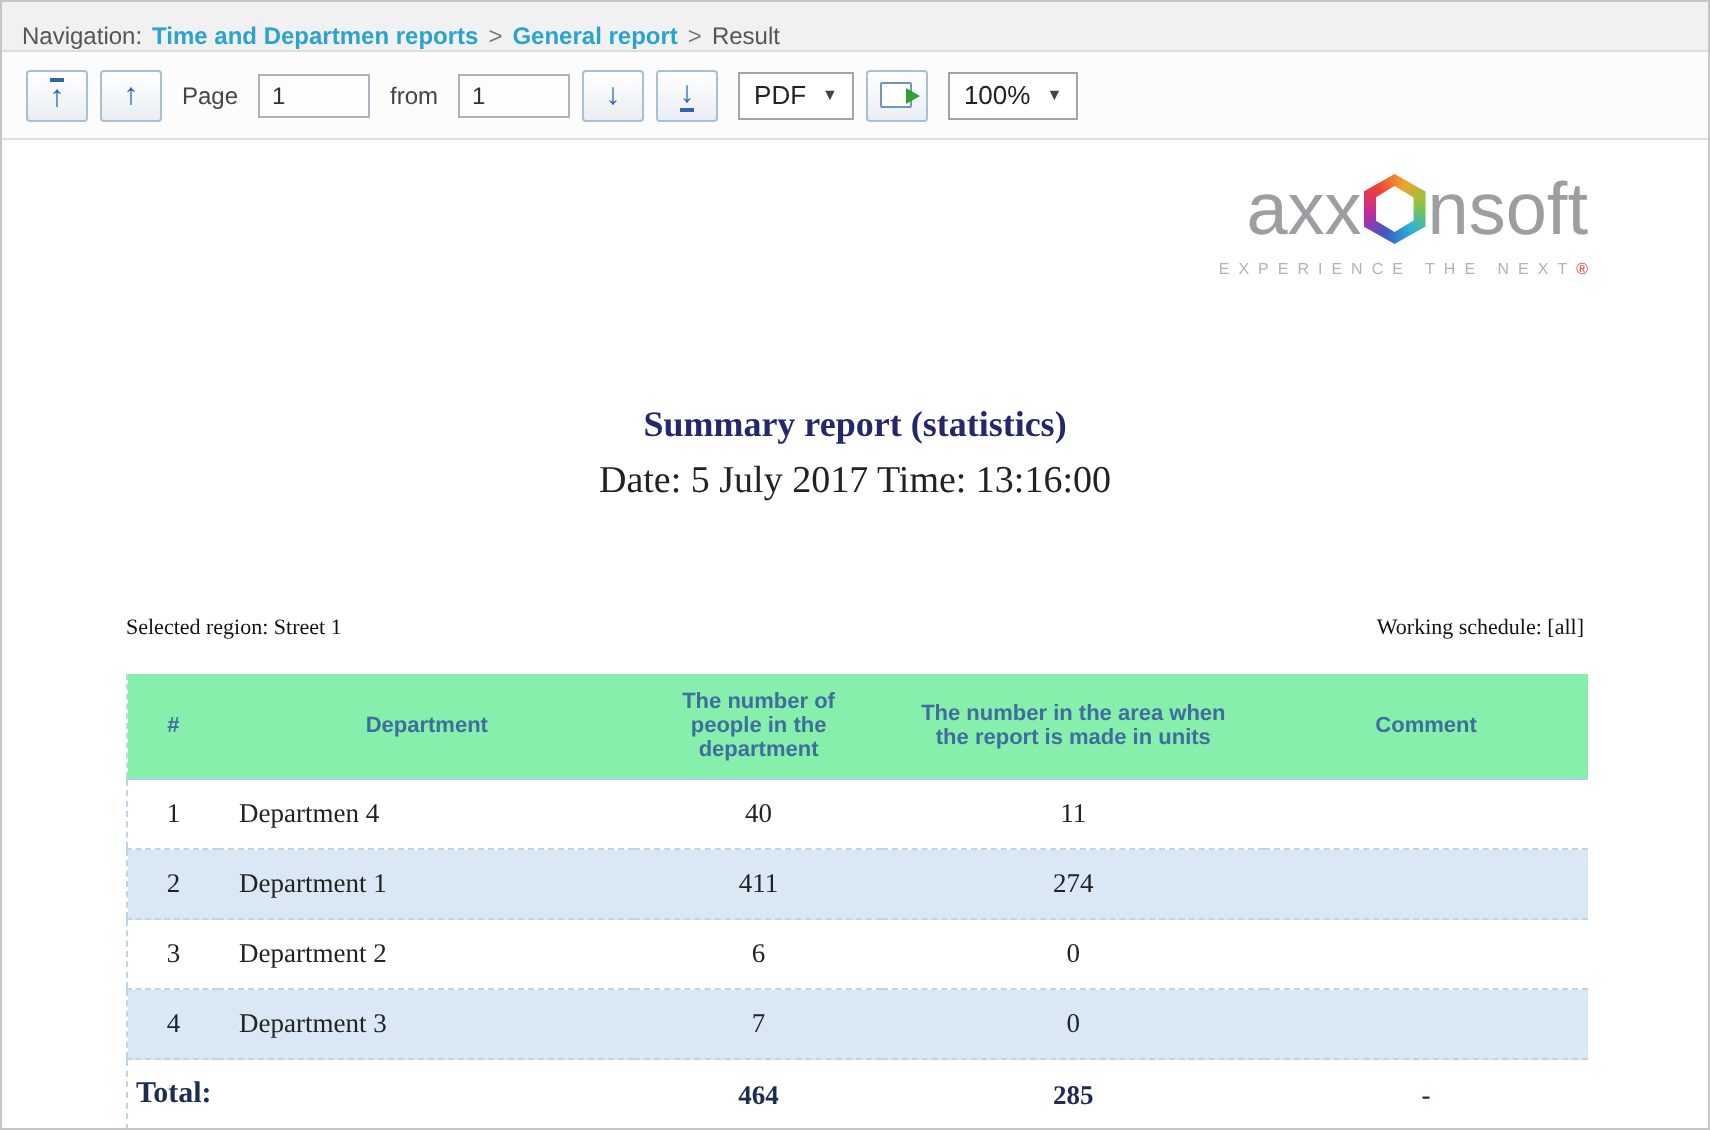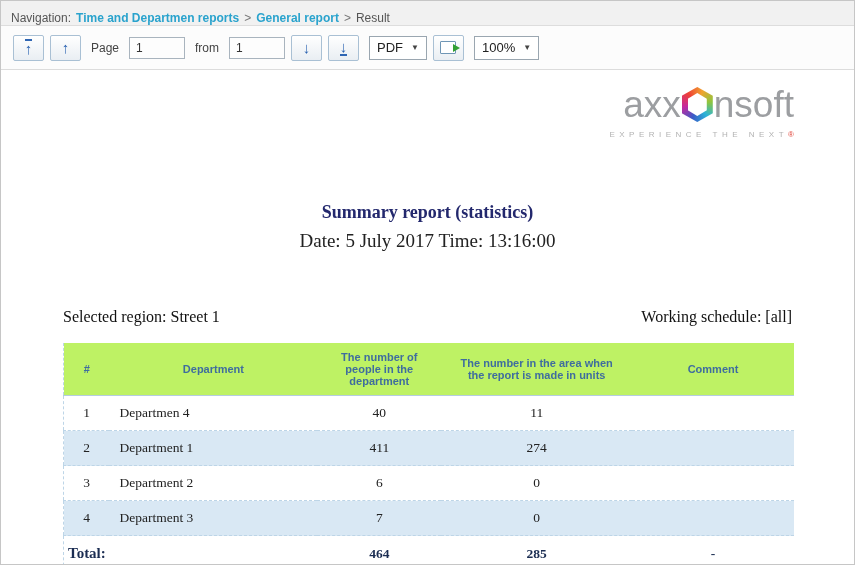--- a/index.html
+++ b/index.html
@@ -31,24 +31,24 @@
   .logo { position:absolute; top:16px; right:60px; text-align:right; }
   .logo-row { display:flex; align-items:center; justify-content:flex-end; font-size:37px; color:#9c9ea1; line-height:1; }
   .hex { width:31px; height:35px; margin:0 1px; position:relative; clip-path:polygon(50% 0,100% 25%,100% 75%,50% 100%,0 75%,0 25%); background:conic-gradient(from 20deg, #f0a32f, #8cc63f, #2bb4d8, #3a5bc7, #c4299f, #ef4136, #f0a32f); }
   .hex::after { content:''; position:absolute; inset:6px; background:#fff; clip-path:polygon(50% 0,100% 25%,100% 75%,50% 100%,0 75%,0 25%); }
   .tagline { margin-top:7px; font-size:8px; letter-spacing:4.5px; color:#b3b3b3; }
   .tagline-mark { color:#e04338; letter-spacing:0; }
 
   .report-title { padding-top:132px; text-align:center; font-family:"Liberation Serif", serif; font-size:18px; font-weight:bold; color:#23286d; }
   .report-sub { text-align:center; margin-top:7px; font-family:"Liberation Serif", serif; font-size:19px; color:#222; }
 
-  .meta { display:flex; justify-content:space-between; padding:0 62px; margin-top:56px; font-family:"Liberation Serif", serif; font-size:16px; color:#111; }
+  .meta { display:flex; justify-content:space-between; padding:0 62px; margin-top:56px; font-family:"Liberation Serif", serif; font-size:11px; color:#111; }
 
   table.report { border-collapse:collapse; margin:17px 62px 0; width:731px; border-left:1px dashed #bdd5e7; }
-  thead th { background:#bef264; color:#3f6d9e; font-size:11px; font-weight:bold; padding:8px 10px; text-align:center; vertical-align:middle; border-bottom:1px solid #b5cde0; font-family:"Liberation Sans", sans-serif; }
+  thead th { background:#86efac; color:#3f6d9e; font-size:11px; font-weight:bold; padding:8px 10px; text-align:center; vertical-align:middle; border-bottom:1px solid #b5cde0; font-family:"Liberation Sans", sans-serif; }
   tbody td, tfoot td { font-family:"Liberation Serif", serif; font-size:13.5px; color:#222; padding:9px 10px; border-bottom:1px dashed #bdd5e7; }
   .row-alt { background:#d9e8f4; }
   td.c-num, td.c-people, td.c-area, td.c-comment { text-align:center; }
   td.c-dept { text-align:left; }
   tfoot td { font-weight:bold; color:#1b2d52; }
   tfoot td.t-label { font-size:15px; padding-left:4px; text-align:left; }
 </style>
 </head>
 <body>
 

